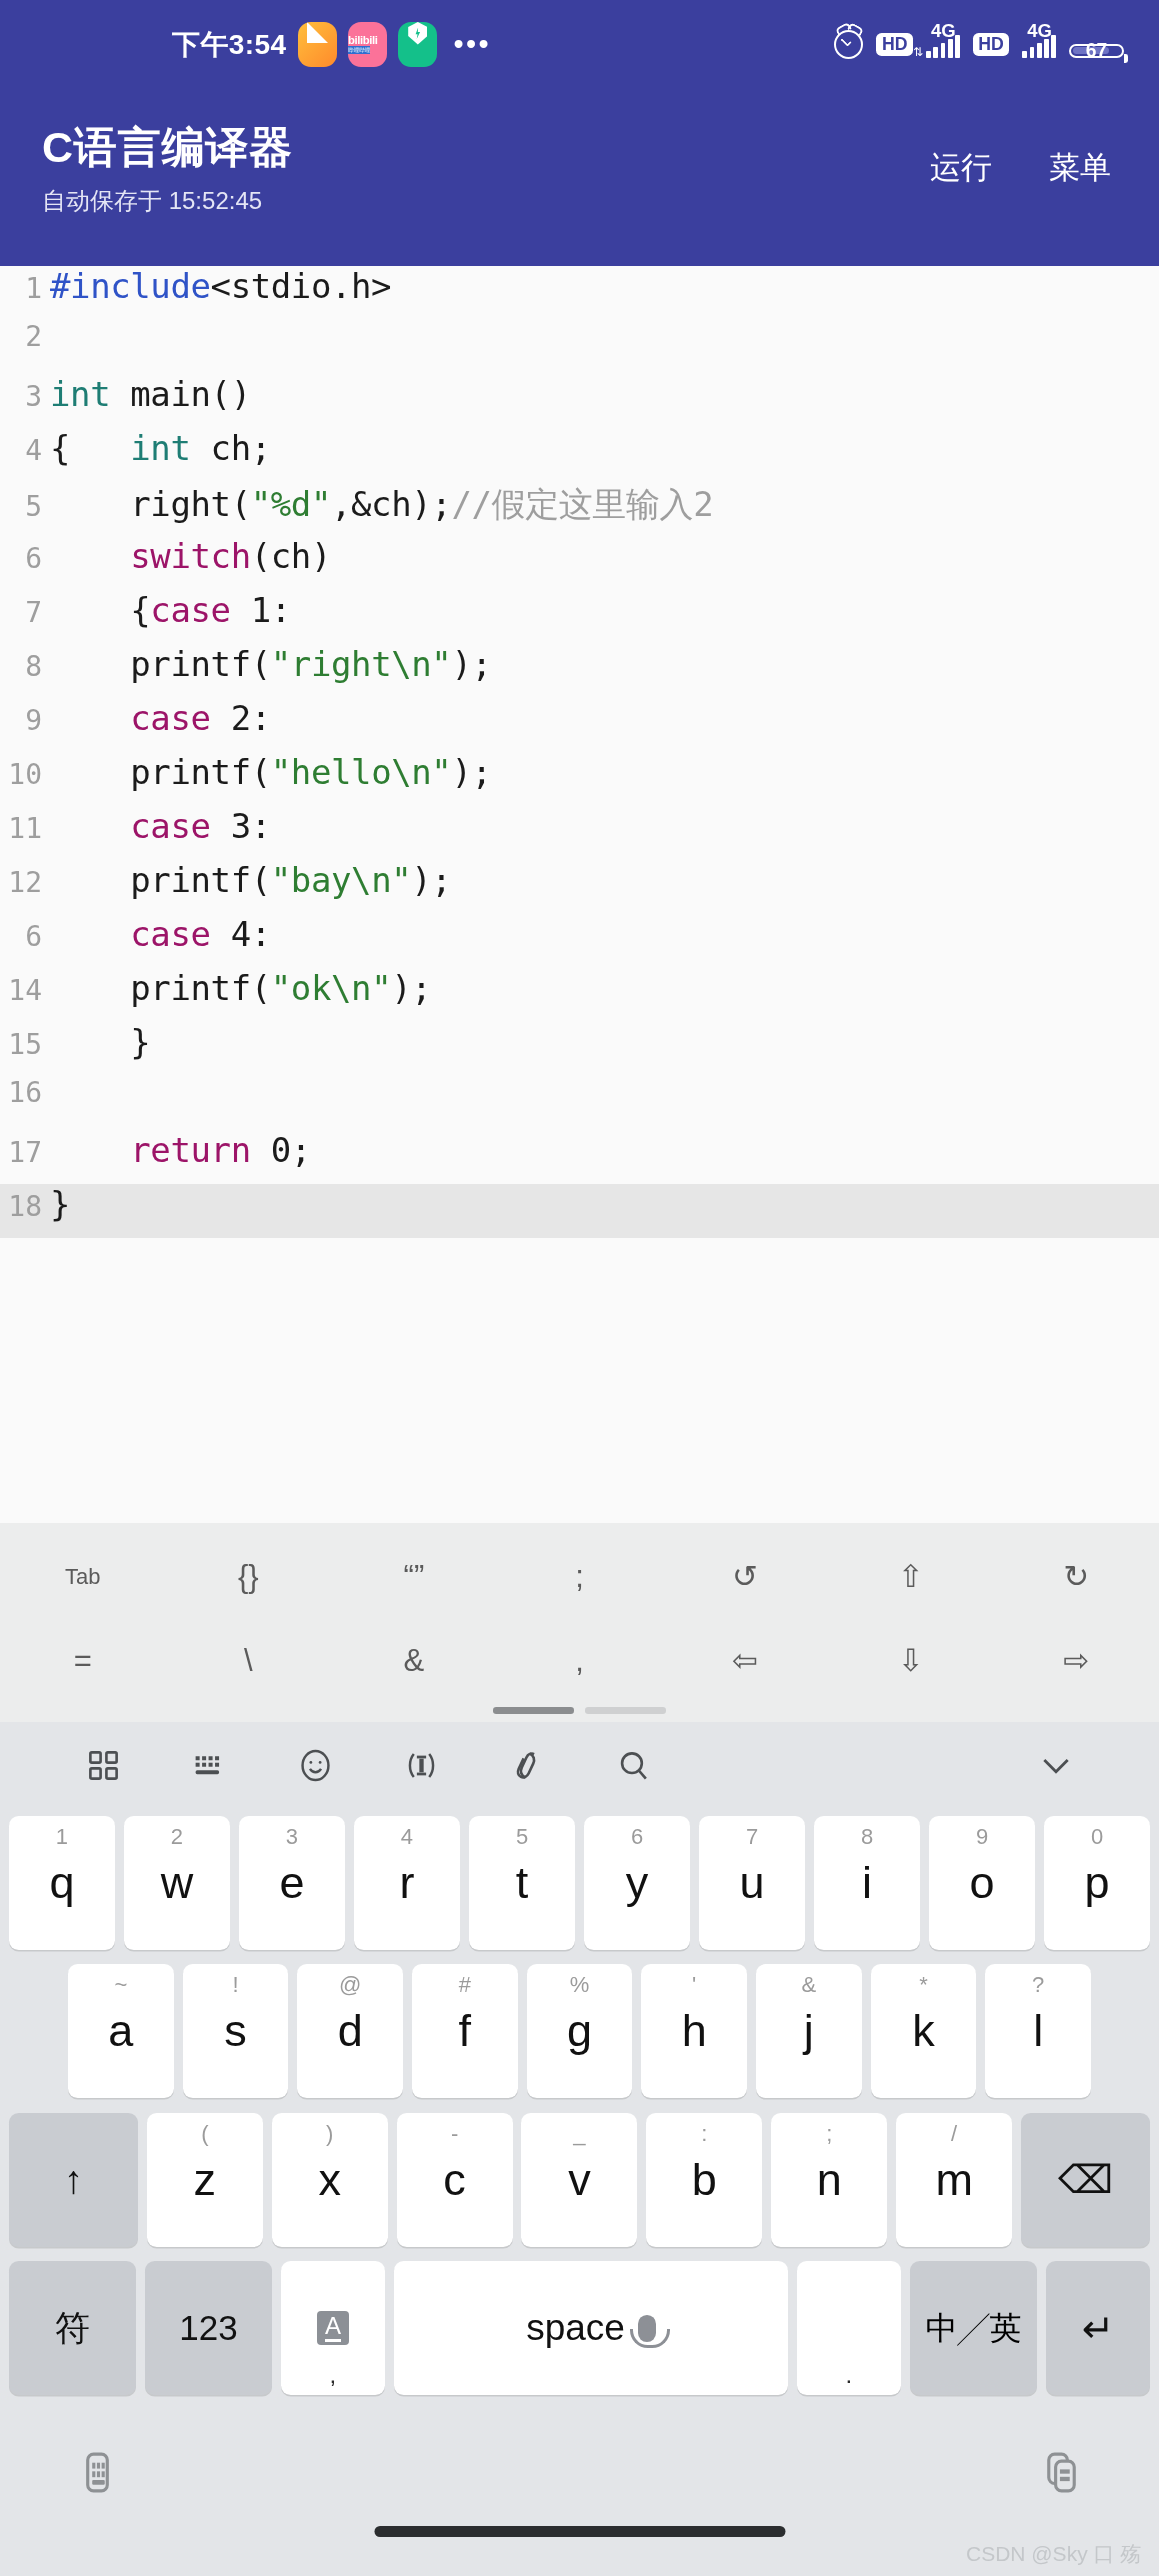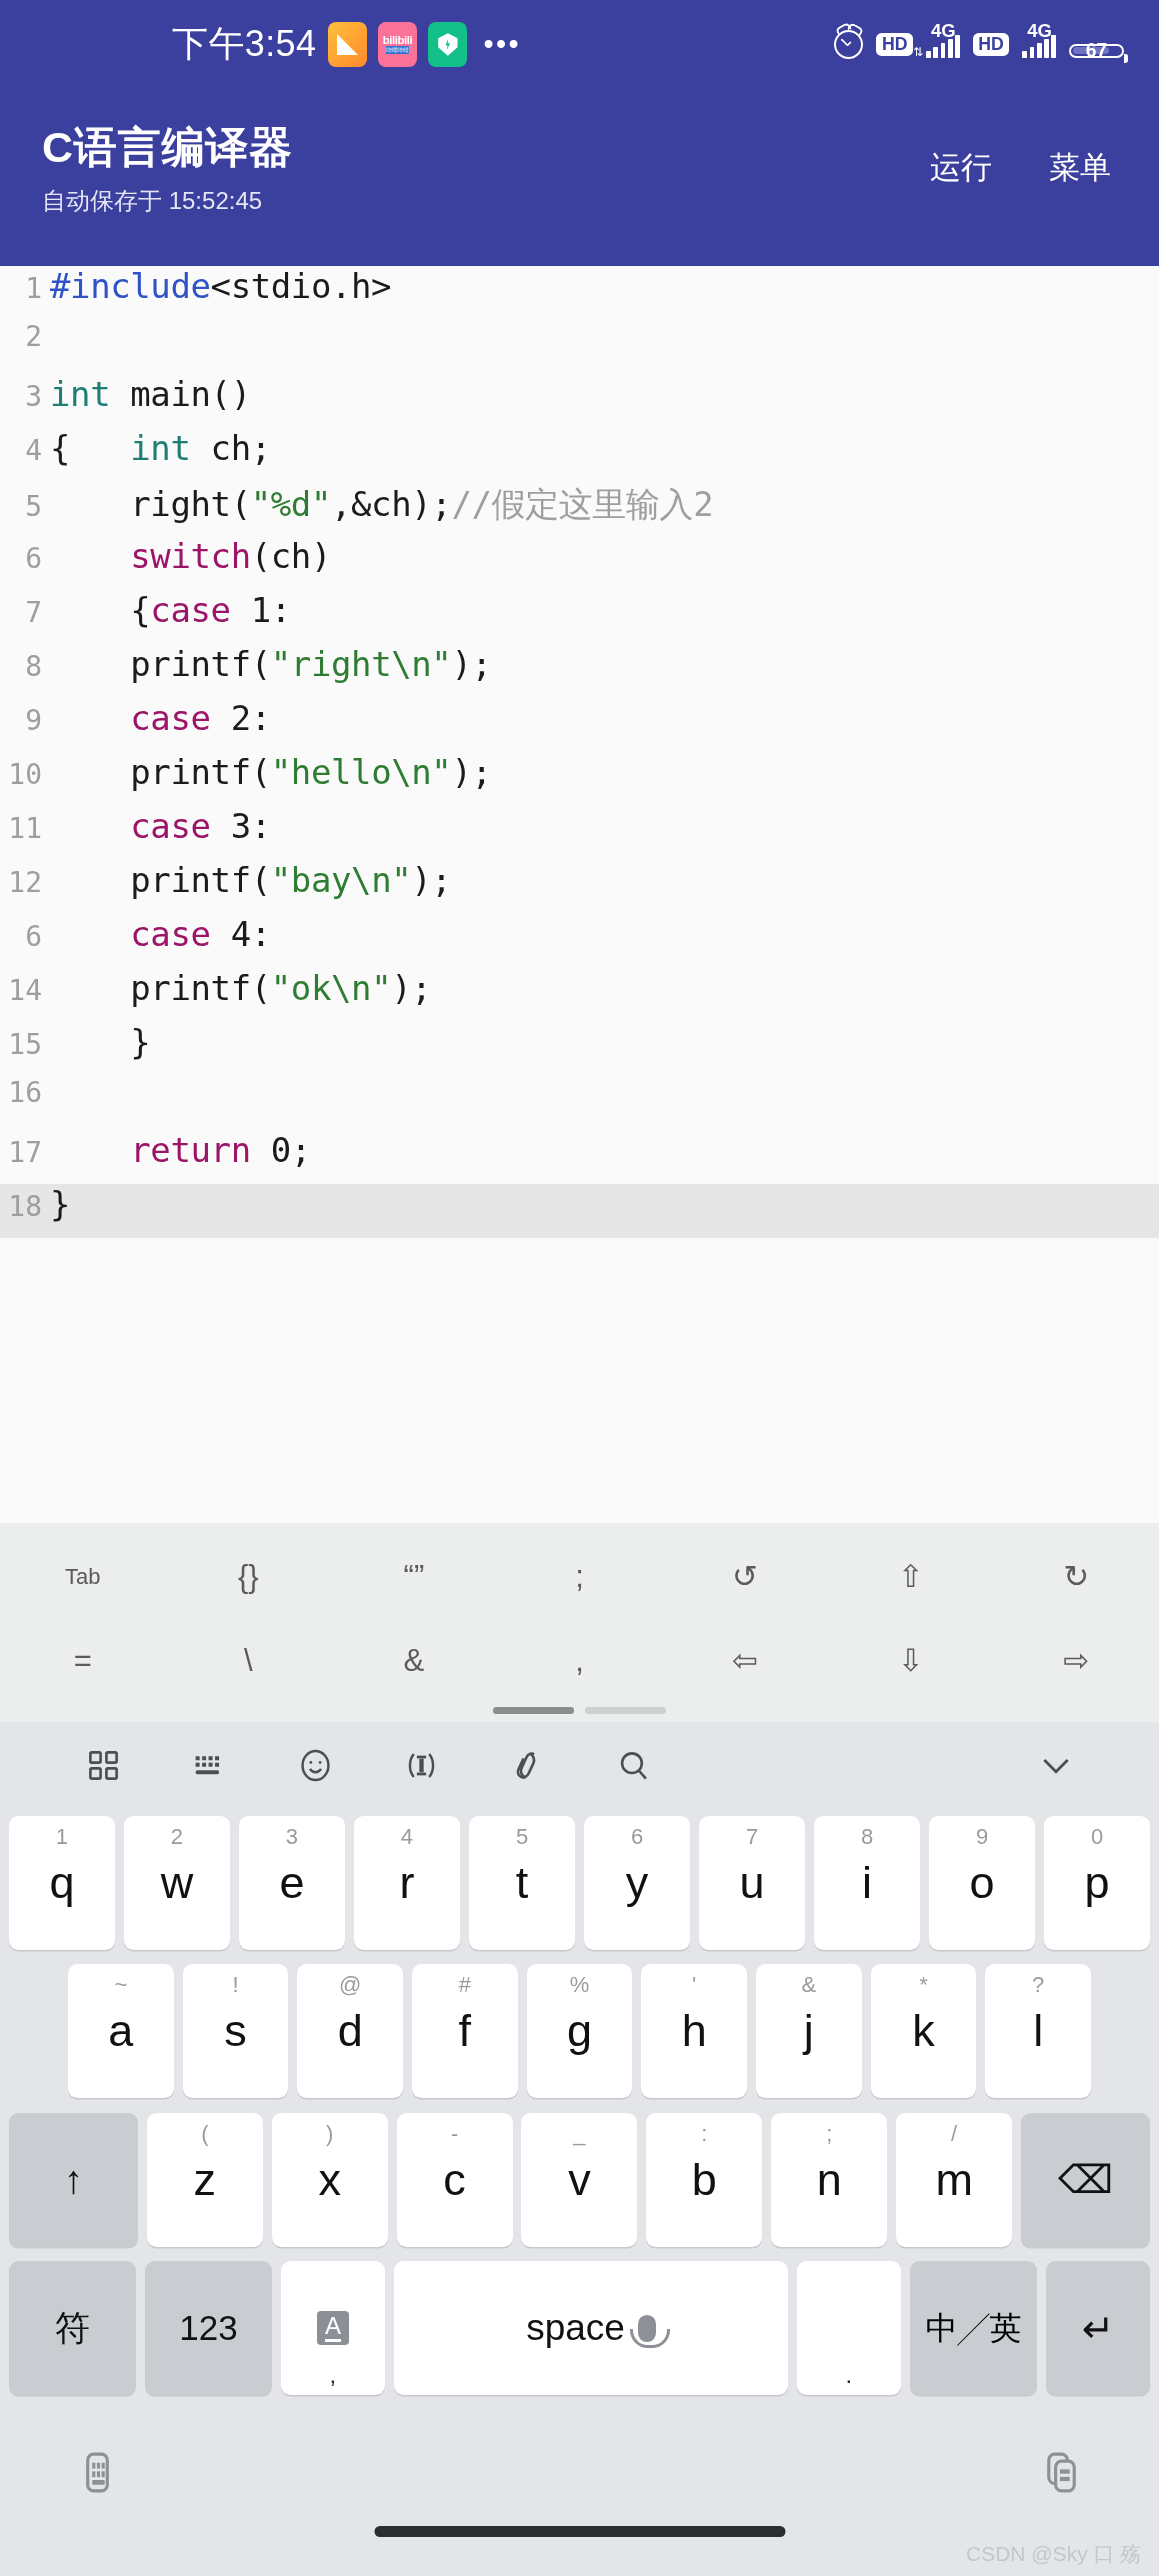--- a/index.html
+++ b/index.html
@@ -11,22 +11,22 @@
   }
   .phone { position:relative; width:1159px; height:2576px; display:flex; flex-direction:column; }
 
   
   .statusbar {
     height:89px; background:#3b3f9e;
     display:flex; align-items:center; justify-content:space-between;
     padding:0 35px; color:#fff; flex:0 0 auto;
   }
   .sb-left { display:flex; align-items:center; gap:11.3px; padding-left:137px; }
-  .sb-time { font-size:36px; letter-spacing:0.4px; font-weight:400; }
-  .appicon { width:39px; height:45px; border-radius:8px; display:flex; align-items:center;
+  .sb-time { font-size:28px; letter-spacing:0.4px; font-weight:700; }
+  .appicon { width:39px; height:45px; border-radius:13px; display:flex; align-items:flex-start;
              justify-content:center; font-size:13.7px; color:#fff; overflow:hidden; }
   .ic-note { background:linear-gradient(135deg,#ffbf3c,#ff8a2b); }
   .ic-note span { display:block; width:21px; height:21px;
      background:#fff; clip-path:polygon(0 0,100% 0,100% 100%); transform:rotate(180deg); }
   .ic-bili { background:#fb7299; display:flex; flex-direction:column; justify-content:center; }
   .ic-bili b { font-size:11.3px; color:#fff; text-align:center; line-height:1; letter-spacing:-0.4px;}
   .ic-bili i { font-size:5.6px; font-style:normal; background:#2f6fd0; color:#fff;
                text-align:center; display:block; line-height:1.5; }
   .ic-shield { background:#14c08a; }
   .ic-shield span { width:19.3px;height:22.5px;background:#fff;

